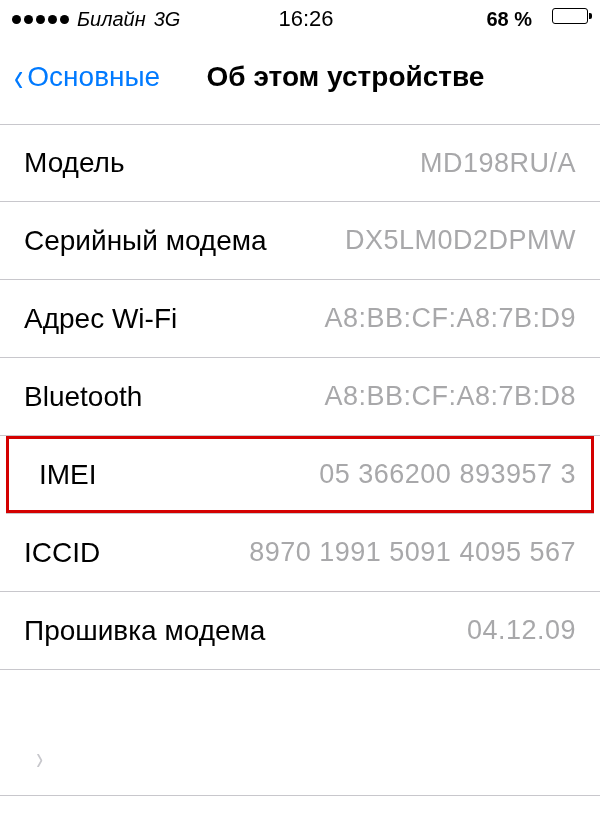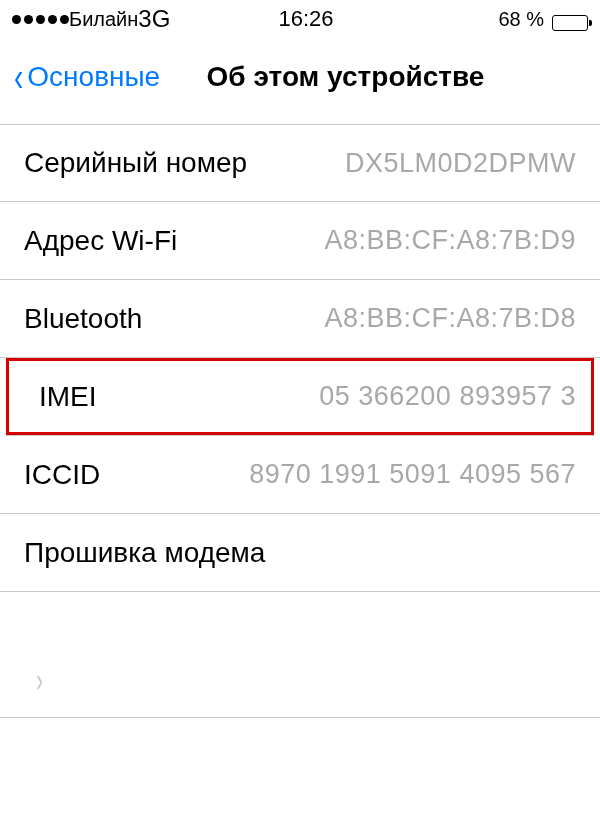--- a/index.html
+++ b/index.html
@@ -14,32 +14,32 @@
     
     .status-bar {
       height: 38px;
       display: flex;
       align-items: center;
       padding: 0 12px;
       font-size: 20px;
       font-weight: 400;
       color: #000;
     }
-    .status-left { display: flex; align-items: center; gap: 0; }
+    .status-left { display: flex; align-items: center; gap: 8px; font-style: italic; }
     .signal-dots { display: flex; gap: 3px; }
     .signal-dots .dot {
       width: 9px; height: 9px; border-radius: 50%; background: #000;
     }
     .carrier { font-size: 20px; }
-    .net { font-size: 24px; }
+    .net { font-size: 20px; }
     .status-center {
       position: absolute; left: 12px; right: 0; text-align: center;
       font-size: 22px; font-weight: 500; pointer-events: none;
     }
-    .status-right { margin-left: auto; display: flex; align-items: flex-end; gap: 8px; }
+    .status-right { margin-left: auto; display: flex; align-items: flex-start; gap: 20px; font-weight: bold; }
     .battery {
       width: 36px; height: 16px; border: 1.5px solid #000; border-radius: 3px;
       position: relative; display: inline-block;
     }
     .battery::after {
       content: ""; position: absolute; right: -5px; top: 4px;
       width: 3px; height: 6px; background: #000; border-radius: 0 2px 2px 0;
     }
     .battery .fill {
       height: 100%; background: #000; width: 68%; border-radius: 1px 0 0 1px;
@@ -111,23 +111,27 @@
 <div class="nav-bar">
   <div class="nav-back">
     <span class="chev">‹</span>
     <span>Основные</span>
   </div>
   <div class="nav-title">Об этом устройстве</div>
 </div>
 
 <div class="list">
 
+  <div class="row">
+    <div class="label">Модель</div>
+    <div class="value">MD198RU/A</div>
+  </div>
 
   <div class="row">
-    <div class="label">Серийный номер</div>
+    <div class="label">Серийный модема</div>
     <div class="value">DX5LM0D2DPMW</div>
   </div>
 
   <div class="row">
     <div class="label">Адрес Wi-Fi</div>
     <div class="value">A8:BB:CF:A8:7B:D9</div>
   </div>
 
   <div class="row">
     <div class="label">Bluetooth</div>
@@ -139,20 +143,21 @@
     <div class="value">05 366200 893957 3</div>
   </div>
 
   <div class="row">
     <div class="label">ICCID</div>
     <div class="value">8970 1991 5091 4095 567</div>
   </div>
 
   <div class="row">
     <div class="label">Прошивка модема</div>
+    <div class="value">04.12.09</div>
   </div>
 
   <div class="gap"></div>
 
   <div class="row nav">
     <span class="chev-r">›</span>
   </div>
 
 </div>
 

